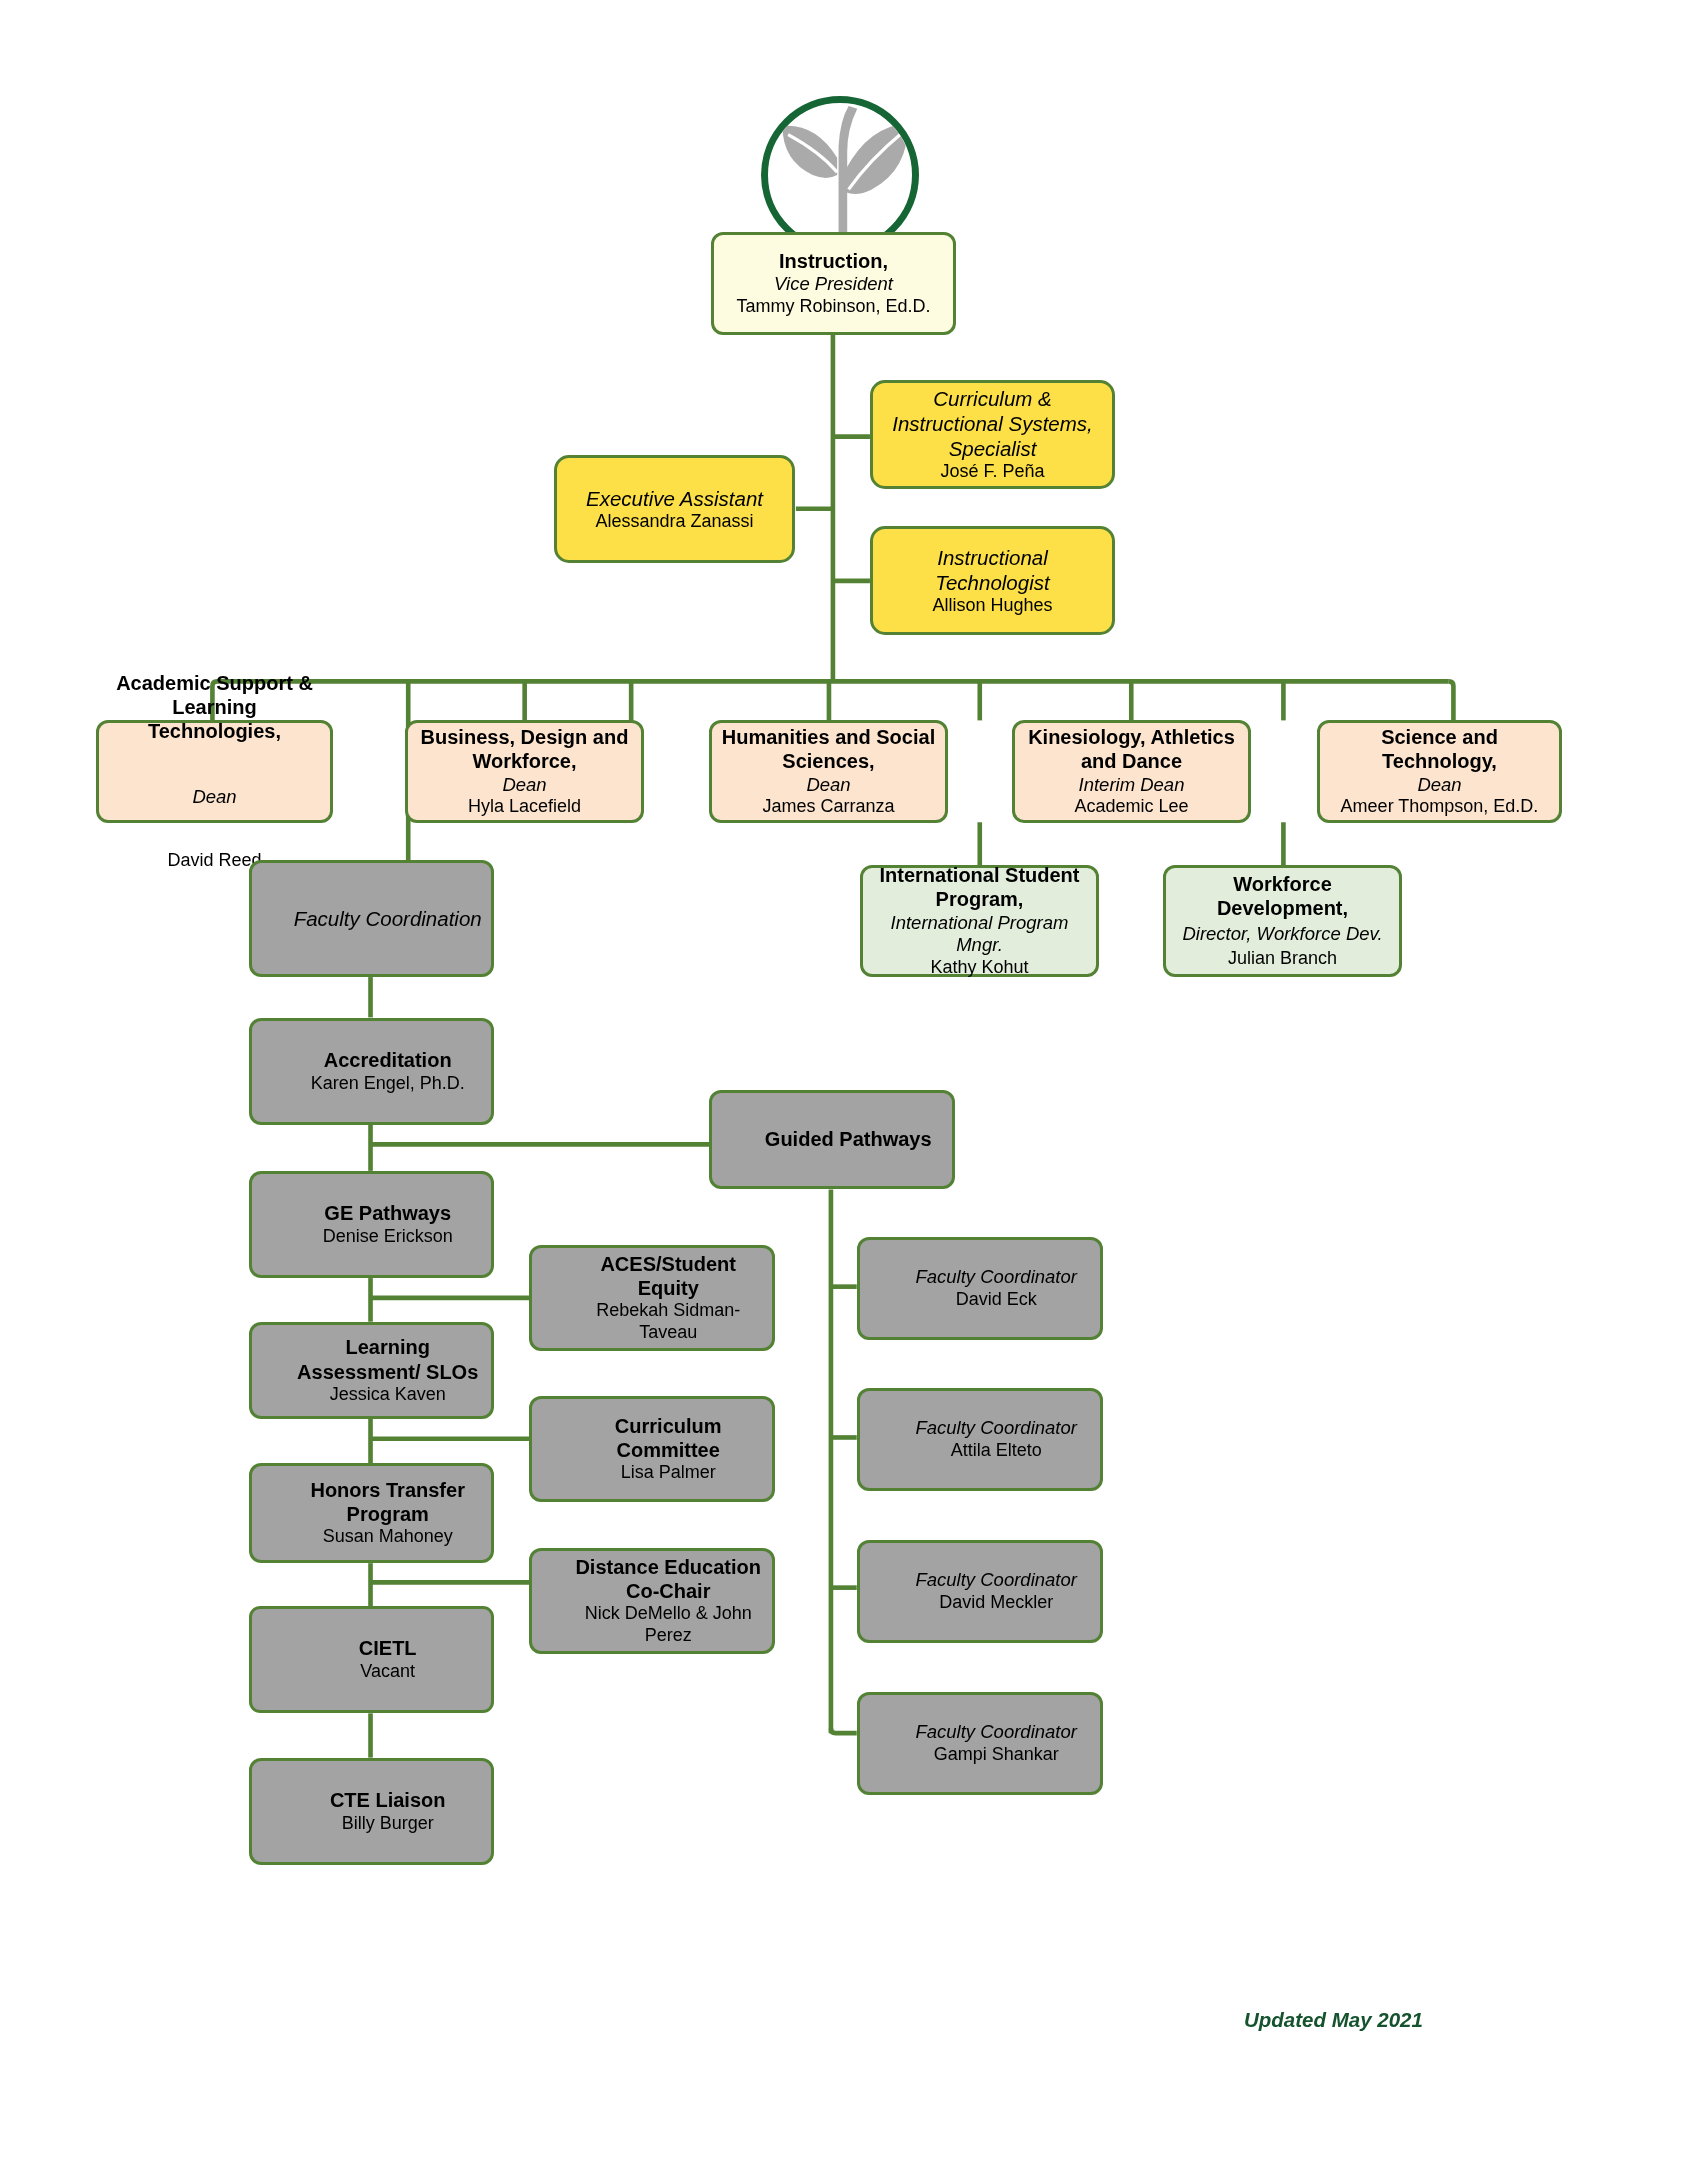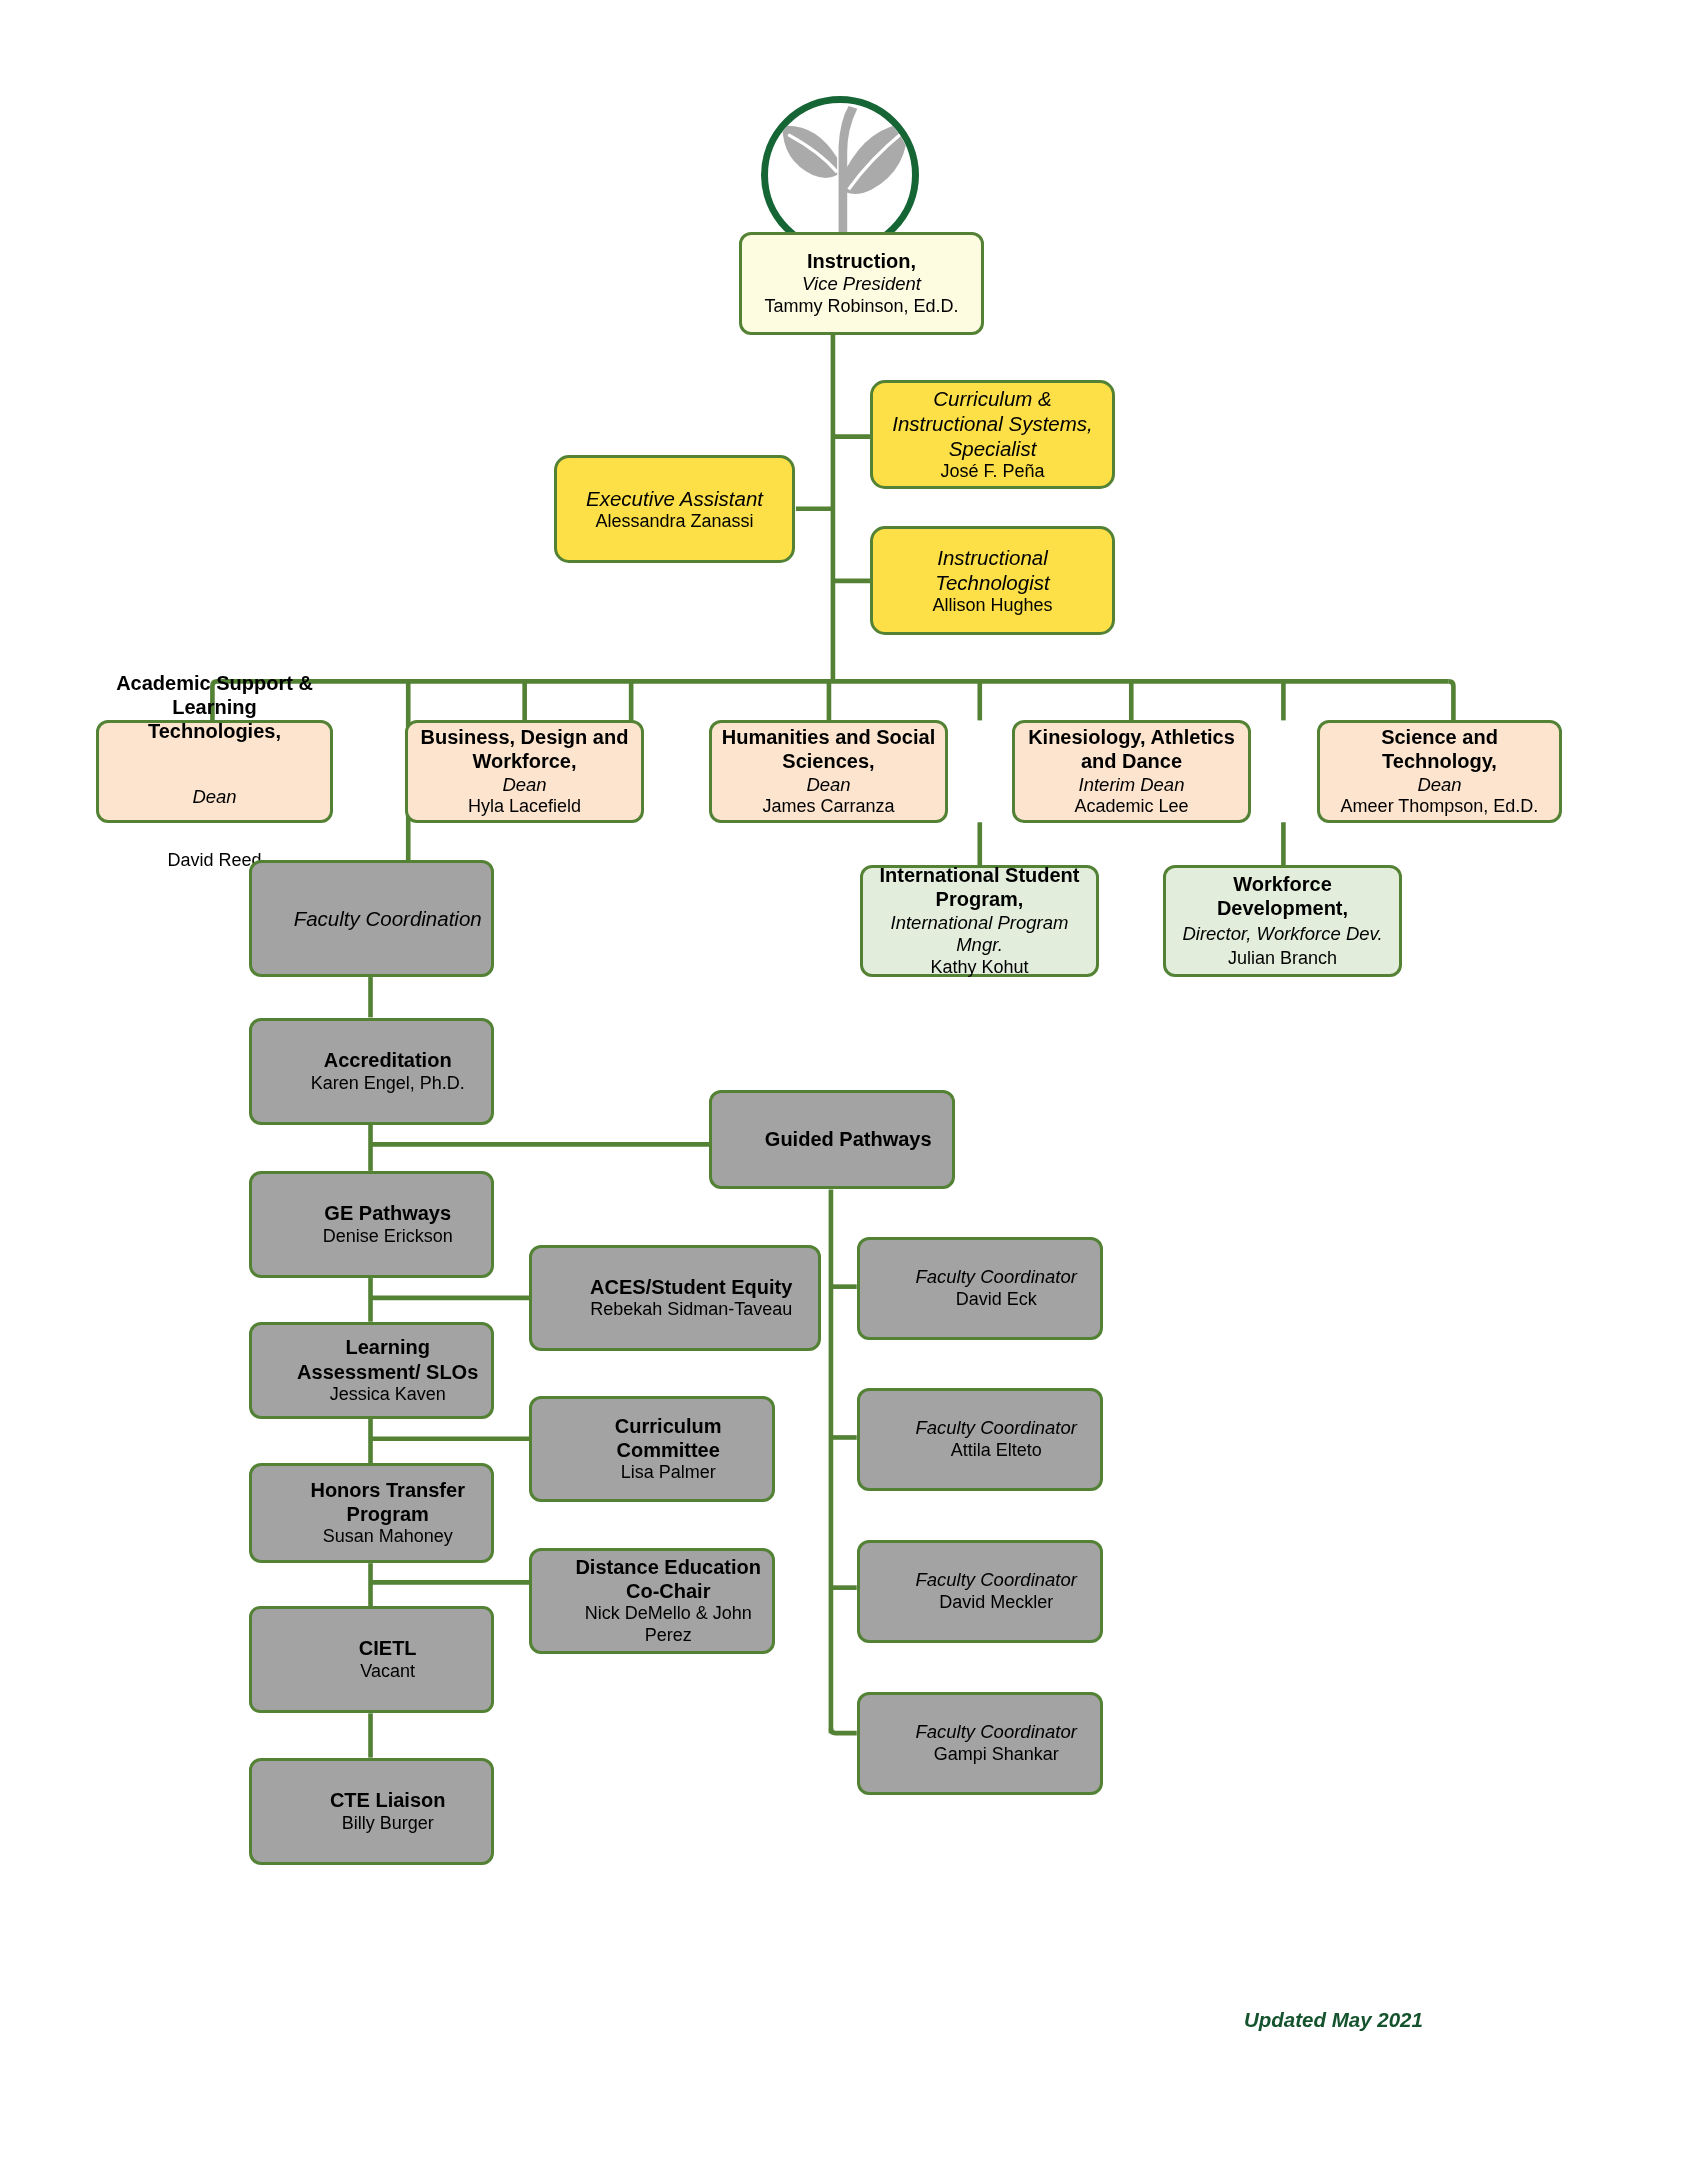--- a/index.html
+++ b/index.html
@@ -48,21 +48,21 @@
     font-size: 18.5px;
   }
   .node .person {
     font-size: 18px;
   }
   .node.italic-title .ttl {
     font-weight: normal;
     font-style: italic;
     font-size: 20.5px;
   }
-  .yellow  { background: #FDFBE0; margin-left: 28px; }
+  .yellow  { background: #FDFBE0; }
   .blue    { background: #fde047; border-radius: 15px; }
   .orange  { background: #FCE4CE; }
   .green   { background: #E2EEDB; }
   .purple  { background: #a3a3a3; padding-left: 39px; }
 
   
   #logo {
     position: absolute;
     left: 761px;
     top: 96px;
@@ -254,21 +254,21 @@
   <div class="node purple" style="left:249px; top:1606px; width:245px; height:107px;border-radius:11px;">
     <div class="ttl">CIETL</div>
     <div class="person">Vacant</div>
   </div>
 
   <div class="node purple" style="left:249px; top:1758px; width:245px; height:107px;">
     <div class="ttl">CTE Liaison</div>
     <div class="person">Billy Burger</div>
   </div>
 
-  <div class="node purple" style="left:529px; top:1245px; width:292px; height:106px;">
+  <div class="node purple" style="left:529px; top:1245px; width:246px; height:106px;">
     <div class="ttl">ACES/Student Equity</div>
     <div class="person">Rebekah Sidman-Taveau</div>
   </div>
 
   <div class="node purple" style="left:529px; top:1396px; width:246px; height:106px;">
     <div class="ttl">Curriculum Committee</div>
     <div class="person">Lisa Palmer</div>
   </div>
 
   <div class="node purple" style="left:529px; top:1548px; width:246px; height:106px;">

